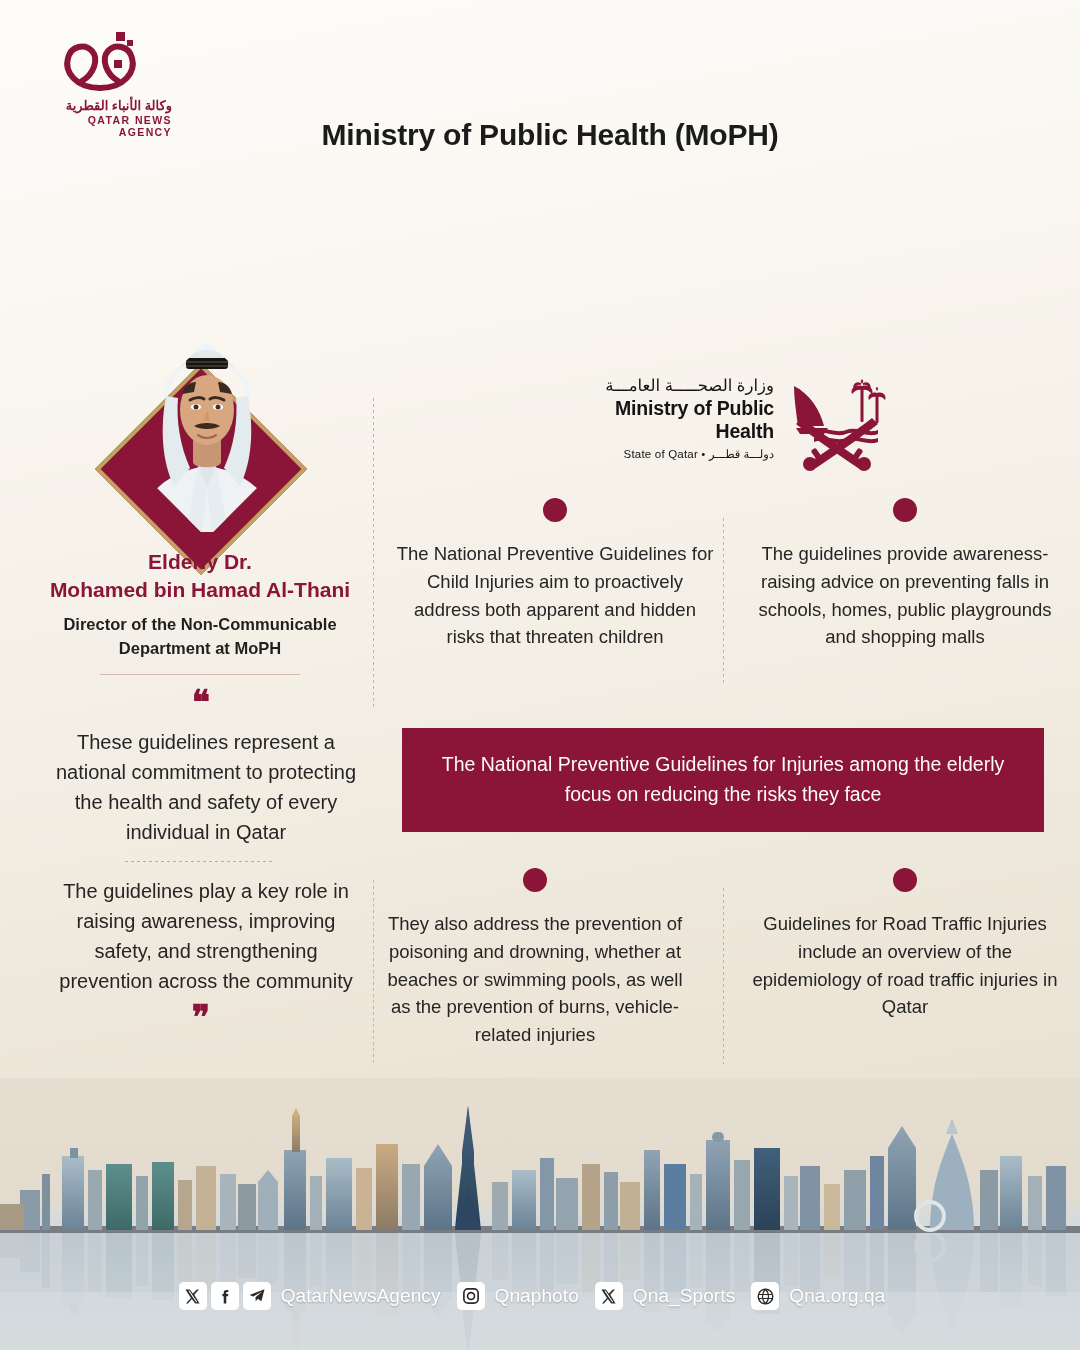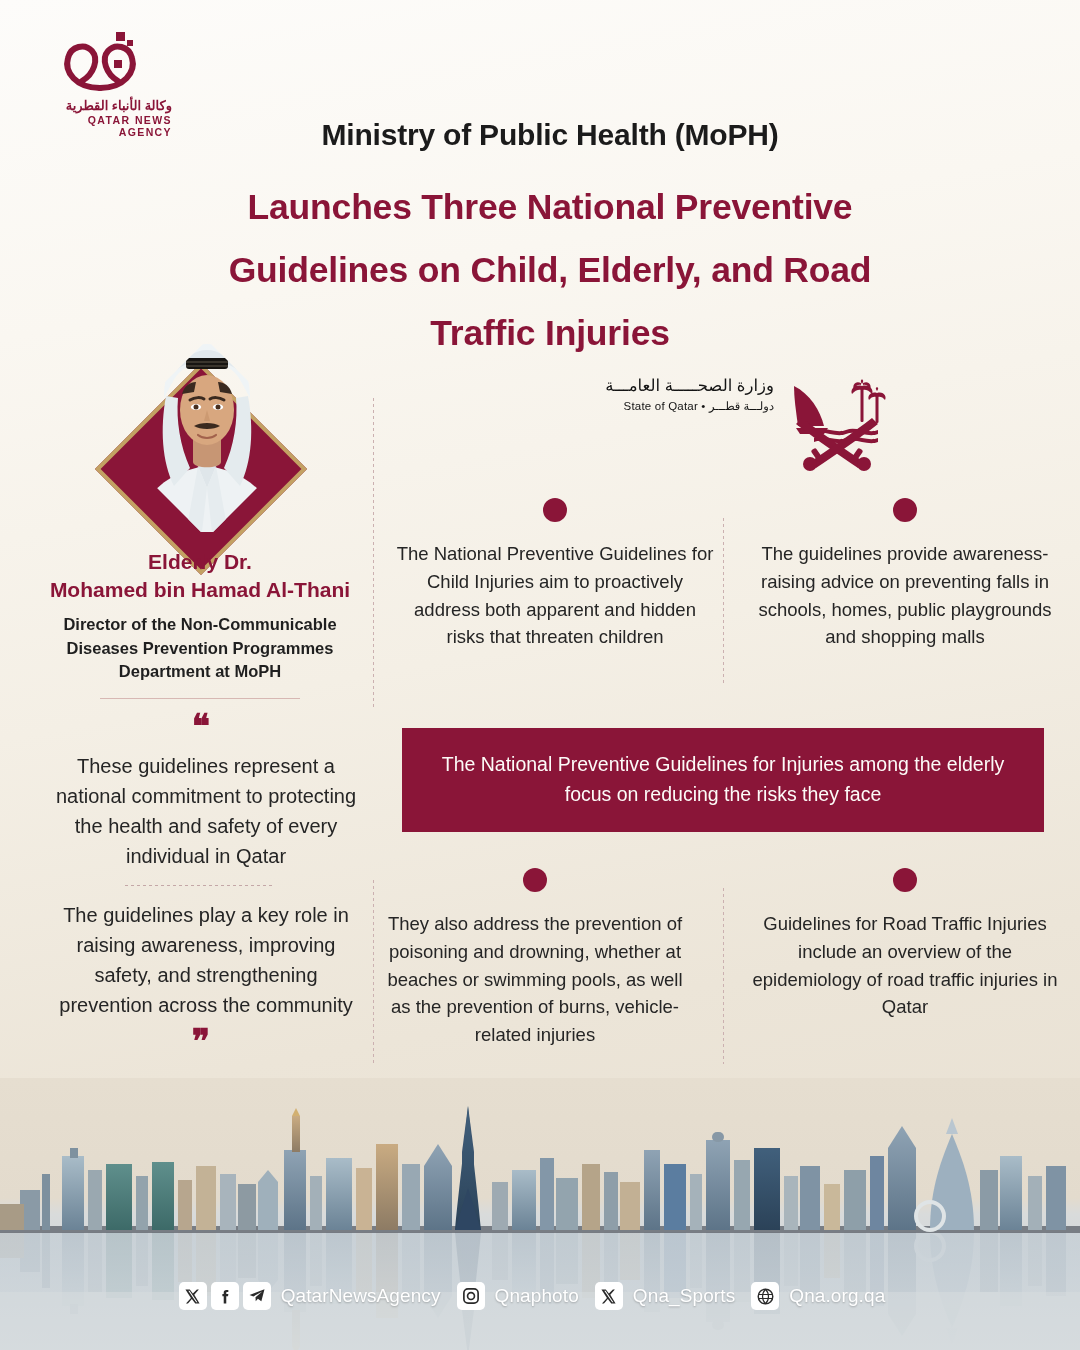--- a/index.html
+++ b/index.html
@@ -126,25 +126,20 @@
         <rect x="73" y="14" width="6" height="6" fill="#8a1538"></rect>
         <rect x="60" y="34" width="8" height="8" fill="#8a1538"></rect>
       </svg>
     </div>
     <div class="qna-ar">وكالة الأنباء القطرية</div>
     <div class="qna-en">QATAR NEWS AGENCY</div>
   </div>
 
   <div class="header">
     <div class="h-kicker">Ministry of Public Health (MoPH)</div>
-    <div class="h-title">
-      <div>Launches Three National Preventive</div>
-      <div>Guidelines on Child, Elderly, and Road</div>
-      <div>Traffic Injuries</div>
-    </div>
   </div>
 
   <div class="portrait-wrap">
     <div class="diamond"></div>
     <div class="photo">
       <svg class="ph-head" viewBox="0 0 122 196">
         <defs>
           <clipPath id="dclip">
               <path d="M61 4 L160 103 L61 202 L-38 103 Z"></path>
             </clipPath>
@@ -191,35 +186,35 @@
     </div>
   </div>
 
   <div class="leftcol">
     <div class="p-name">
       <div>Elderly Dr.</div>
       <div>Mohamed bin Hamad Al-Thani</div>
     </div>
     <div class="p-role">
       <div>Director of the Non-Communicable</div>
-      <div>Diseases Prevention Programmes</div>
       <div>Department at MoPH</div>
     </div>
     <div class="rule"></div>
 
     <div class="qmark top">❝</div>
     <div class="quote">These guidelines represent a national commitment to protecting the health and safety of every individual in Qatar</div>
     <div class="rule-dot"></div>
     <div class="quote">The guidelines play a key role in raising awareness, improving safety, and strengthening prevention across the community</div>
     <div class="qmark bottom">❞</div>
   </div>
 
   <div class="moph">
     <div class="moph-txt">
       <div class="moph-ar">وزارة الصحـــــة العامـــة</div>
+      <div class="moph-en">Ministry of Public Health</div>
       <div class="moph-sub">State of Qatar • دولـــة قطـــر</div>
     </div>
     <div class="moph-emb">
       <svg width="106" height="100" viewBox="0 0 106 100">
         <g fill="#8a1538">
 
           <path d="M10 14 C26 22 36 38 40 54 L14 54 C12 40 10 26 10 14 Z"></path>
           <path d="M12 56 L44 56 L40 62 L16 62 Z"></path>
 
           <g transform="translate(68,8)">

